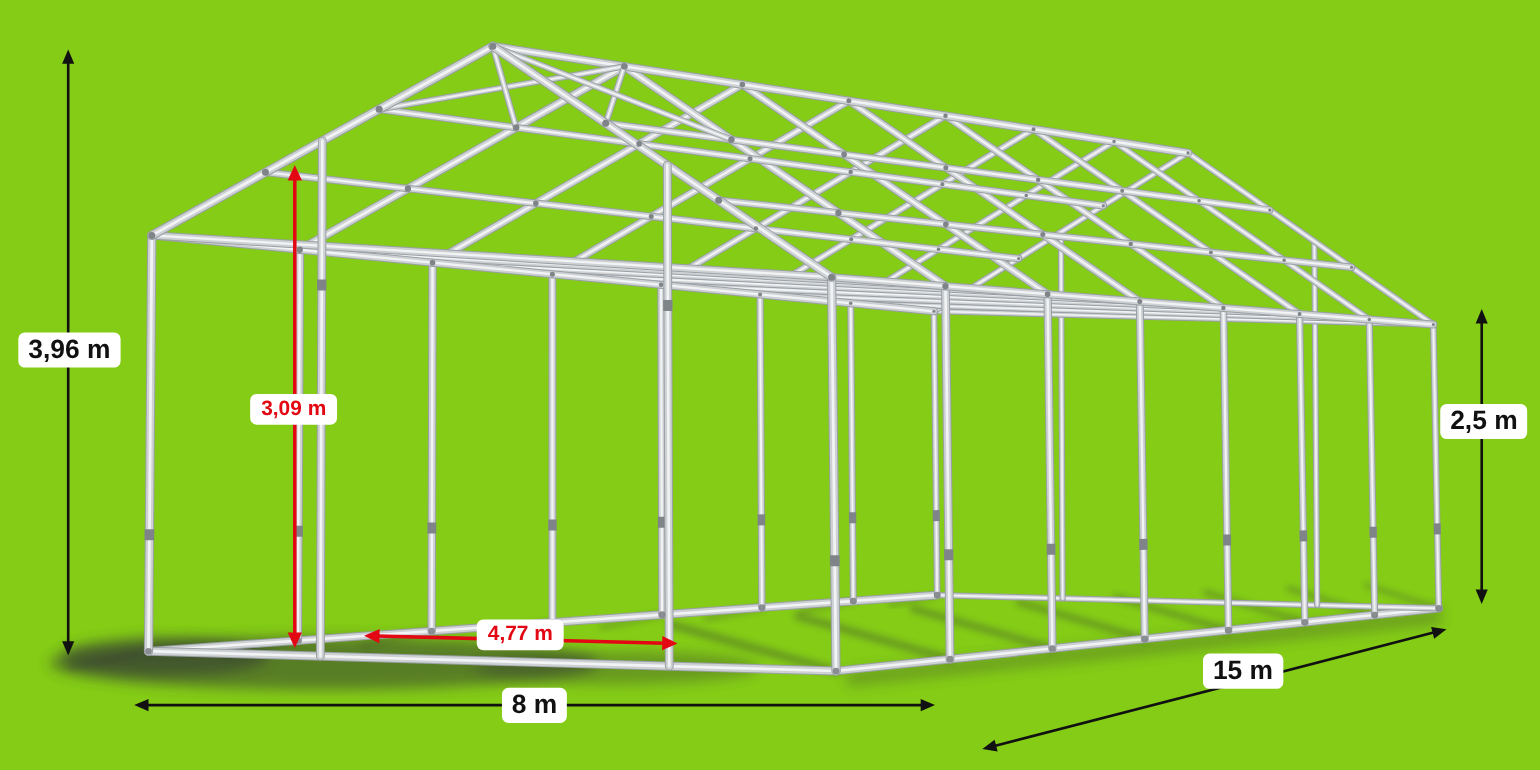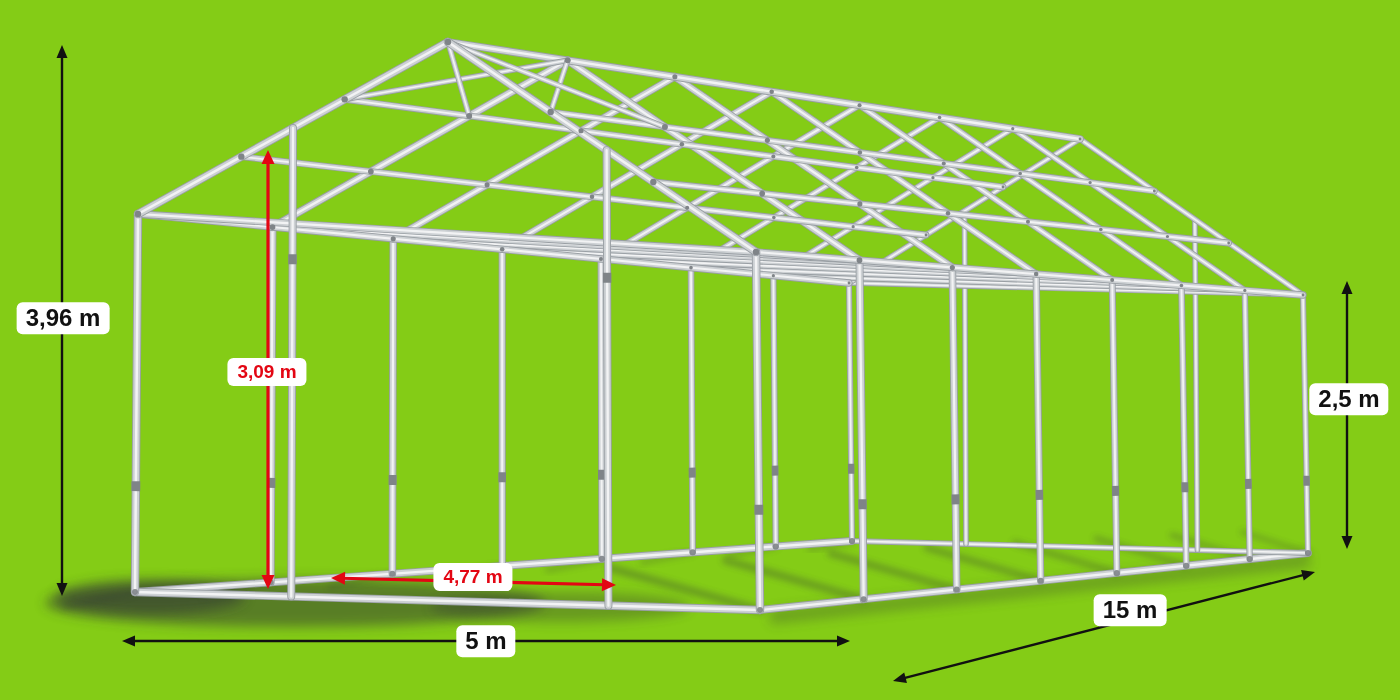--- a/index.html
+++ b/index.html
@@ -346,18 +346,18 @@
         <polygon points="616,585 601.8446199387305,591.1542843061573 602.1638219175621,578.158203739436" fill="#e30613"></polygon>
       </g>
     </svg>
 
   <div class="chip" style="left:63px;top:318px">3,96 m</div>
 
   <div class="chip red" style="left:267px;top:372px">3,09 m</div>
 
   <div class="chip red" style="left:473px;top:577px">4,77 m</div>
 
-  <div class="chip" style="left:486px;top:641px">5 m</div>
+  <div class="chip" style="left:486px;top:641px">8 m</div>
 
   <div class="chip" style="left:1130px;top:610px">15 m</div>
 
-  <div class="chip" style="left:1349px;top:399px">2,5 m</div>
+  <div class="chip" style="left:1349px;top:383px">2,5 m</div>
 </div>
 
 </body></html>

